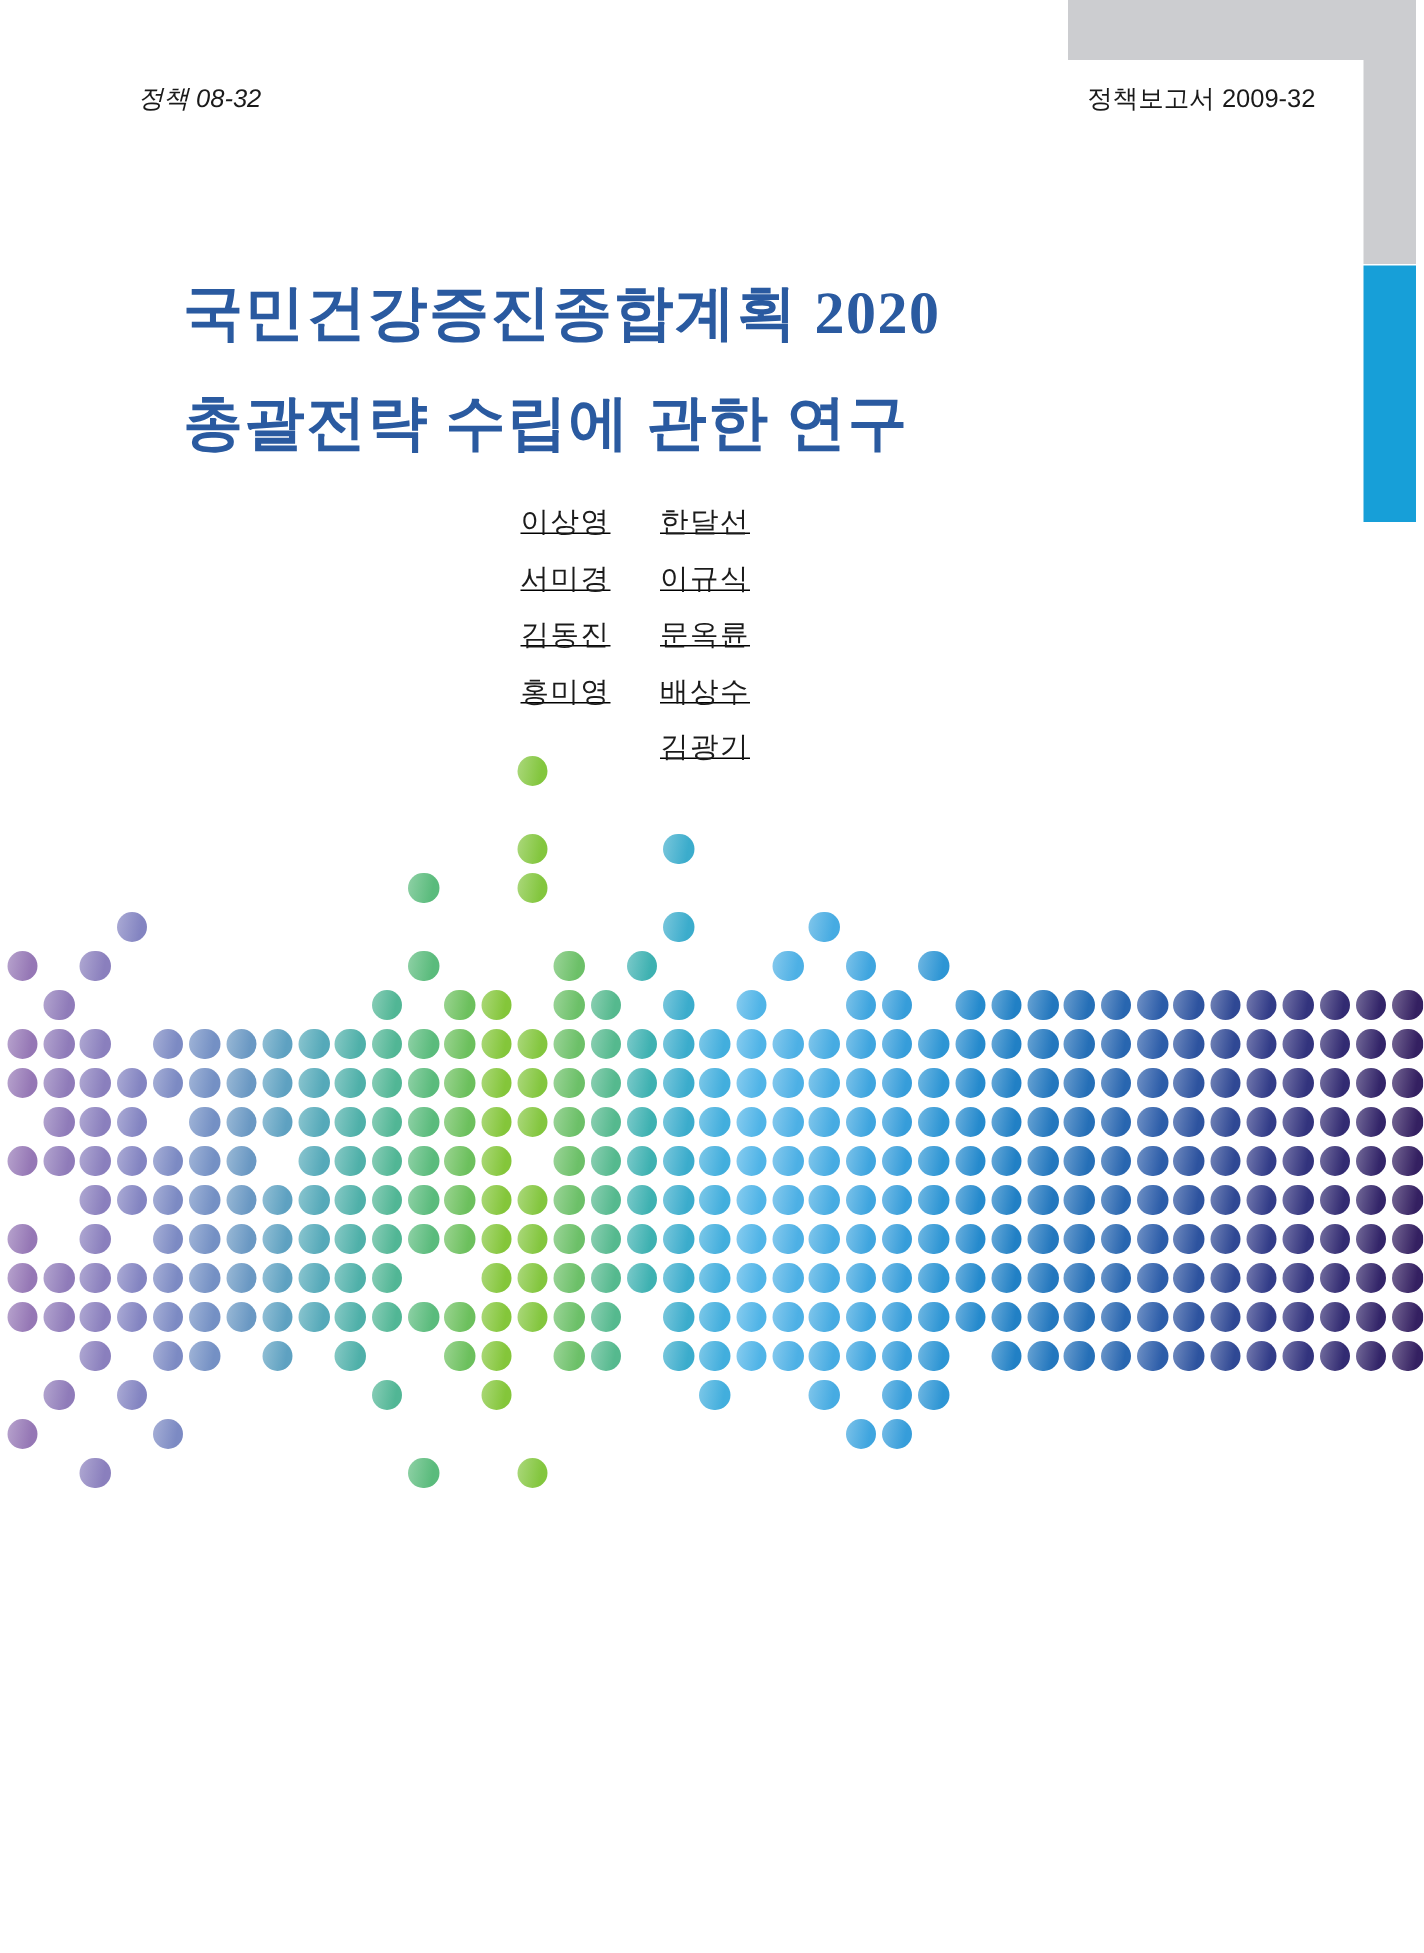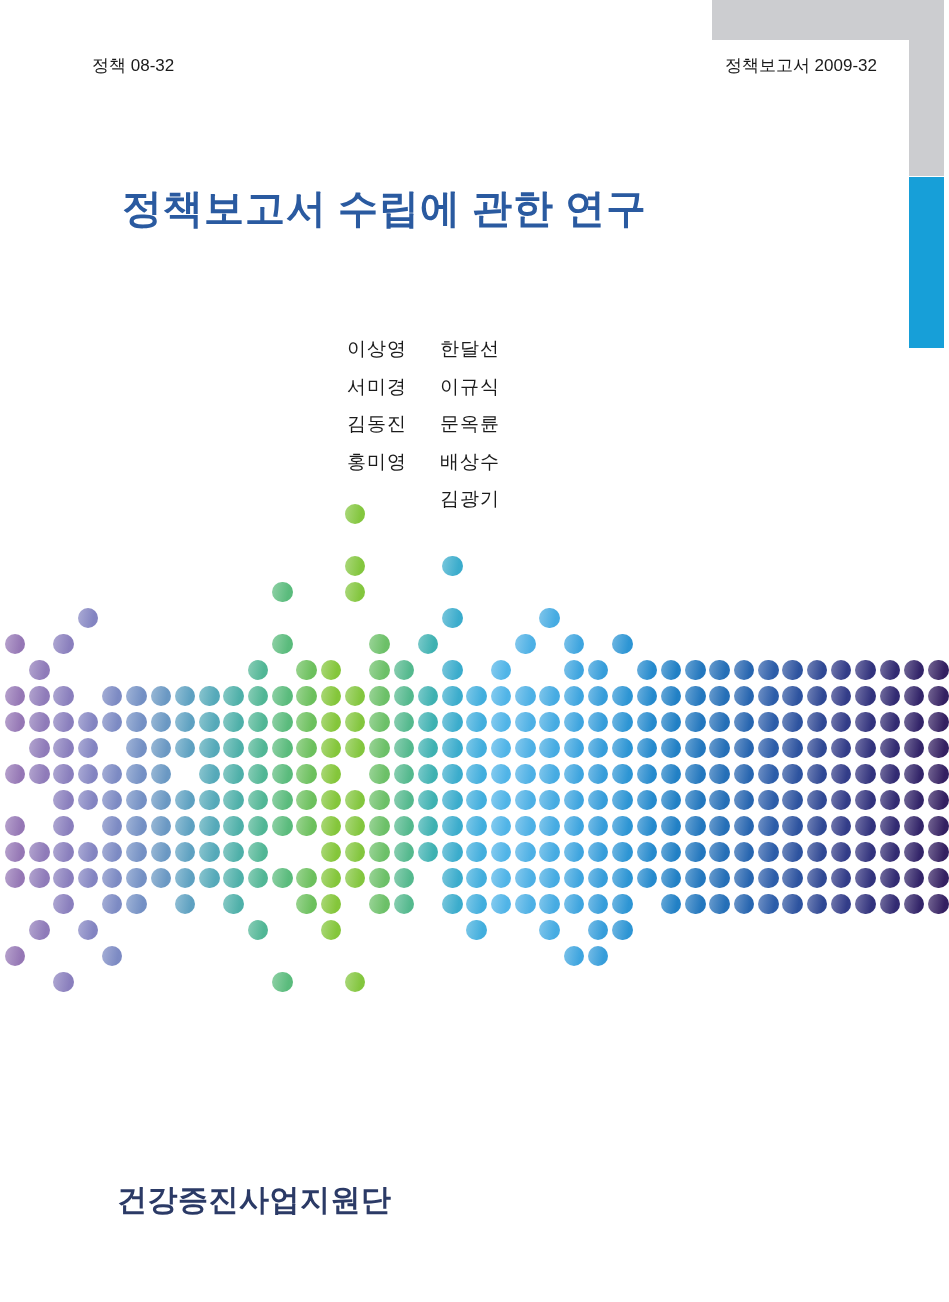--- a/index.html
+++ b/index.html
@@ -6,31 +6,31 @@
   #page{
     position:relative;width:949px;height:1302px;background:#ffffff;
     overflow:hidden;font-family:"Liberation Sans",sans-serif;
   }
   
   #gray-band{position:absolute;left:712px;top:0;width:232px;height:40px;}
   #gray-column{position:absolute;left:909px;top:0;width:35px;height:176px;}
   #blue-bar{position:absolute;left:909px;top:177px;width:35px;height:171px;}
   
   .hdr-label{position:absolute;top:54px;font-size:17px;color:#1a1a1a;letter-spacing:0;}
-  #hdr-left{left:92px;}
+  #hdr-left{left:92px;font-style:italic;}
   #hdr-right{right:72px;}
   
   #title-block{
     position:absolute;left:122px;top:172px;width:700px;
     font-family:"Liberation Serif","DejaVu Serif",serif;
     font-weight:bold;font-size:40px;line-height:73px;letter-spacing:1px;
   }
   
   #authors{position:absolute;left:347px;top:330px;}
-  .author-col{position:absolute;top:0;}
+  .author-col{position:absolute;top:0;text-decoration:underline;}
   #author-col1{left:0;}
   #author-col2{left:93px;}
   .author-name{
     height:37.6px;line-height:37.6px;font-size:19px;color:#1b1b1b;
     letter-spacing:1px;white-space:nowrap;
   }
   
   #dot-field{position:absolute;left:0;top:0;width:949px;height:1302px;}
   .dot{position:absolute;border-radius:50%;}
   
@@ -49,21 +49,22 @@
 <div id="page">
 
   <div id="gray-band" style="background: rgb(204, 205, 208);"></div>
   <div id="gray-column" style="background: rgb(204, 205, 208);"></div>
   <div id="blue-bar" style="background: rgb(23, 159, 216);"></div>
 
   <div id="hdr-left" class="hdr-label">정책 08-32</div>
   <div id="hdr-right" class="hdr-label">정책보고서 2009-32</div>
 
   <div id="title-block" style="color: rgb(42, 90, 160);">
-    <div>정책보고서 수립에 관한 연구</div>
+    <div>국민건강증진종합계획 2020</div>
+    <div>총괄전략 수립에 관한 연구</div>
   </div>
 
   <div id="authors">
     <div id="author-col1" class="author-col">
         <div class="author-name">이상영</div>
         <div class="author-name">서미경</div>
         <div class="author-name">김동진</div>
         <div class="author-name">홍미영</div>
       </div>
     <div id="author-col2" class="author-col">
@@ -454,15 +455,14 @@
       <div class="dot" style="left: 612.25px; top: 919.75px; width: 20.5px; height: 20.5px; background: linear-gradient(100deg, rgb(112, 183, 226) 0%, rgb(45, 149, 212) 75%);"></div>
       <div class="dot" style="left: 4.75px; top: 945.75px; width: 20.5px; height: 20.5px; background: linear-gradient(100deg, rgb(183, 163, 205) 0%, rgb(149, 119, 181) 75%);"></div>
       <div class="dot" style="left: 101.95px; top: 945.75px; width: 20.5px; height: 20.5px; background: linear-gradient(100deg, rgb(166, 175, 214) 0%, rgb(124, 138, 195) 75%);"></div>
       <div class="dot" style="left: 563.65px; top: 945.75px; width: 20.5px; height: 20.5px; background: linear-gradient(100deg, rgb(124, 194, 233) 0%, rgb(63, 165, 223) 75%);"></div>
       <div class="dot" style="left: 587.95px; top: 945.75px; width: 20.5px; height: 20.5px; background: linear-gradient(100deg, rgb(118, 188, 230) 0%, rgb(54, 157, 218) 75%);"></div>
       <div class="dot" style="left: 53.35px; top: 971.75px; width: 20.5px; height: 20.5px; background: linear-gradient(100deg, rgb(175, 168, 210) 0%, rgb(138, 127, 189) 75%);"></div>
       <div class="dot" style="left: 272.05px; top: 971.75px; width: 20.5px; height: 20.5px; background: linear-gradient(100deg, rgb(143, 209, 166) 0%, rgb(90, 187, 124) 75%);"></div>
       <div class="dot" style="left: 344.95px; top: 971.75px; width: 20.5px; height: 20.5px; background: linear-gradient(100deg, rgb(171, 216, 124) 0%, rgb(131, 198, 62) 75%);"></div>
     </div>
 
-  <div id="footer-org2" style="color: rgb(43, 58, 102);">건강증진사업지원단</div>
 
 </div>
 
 </body></html>

